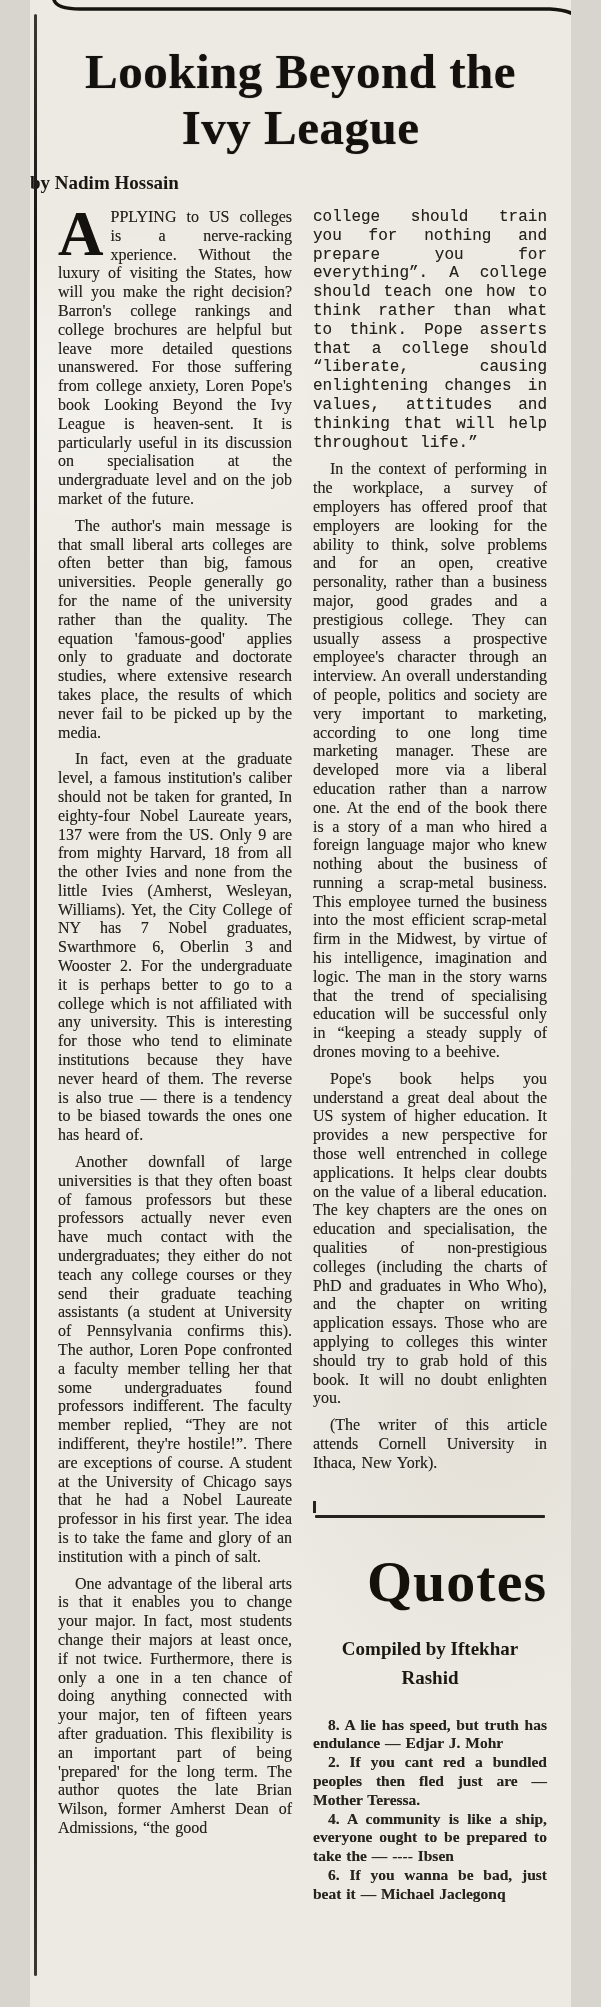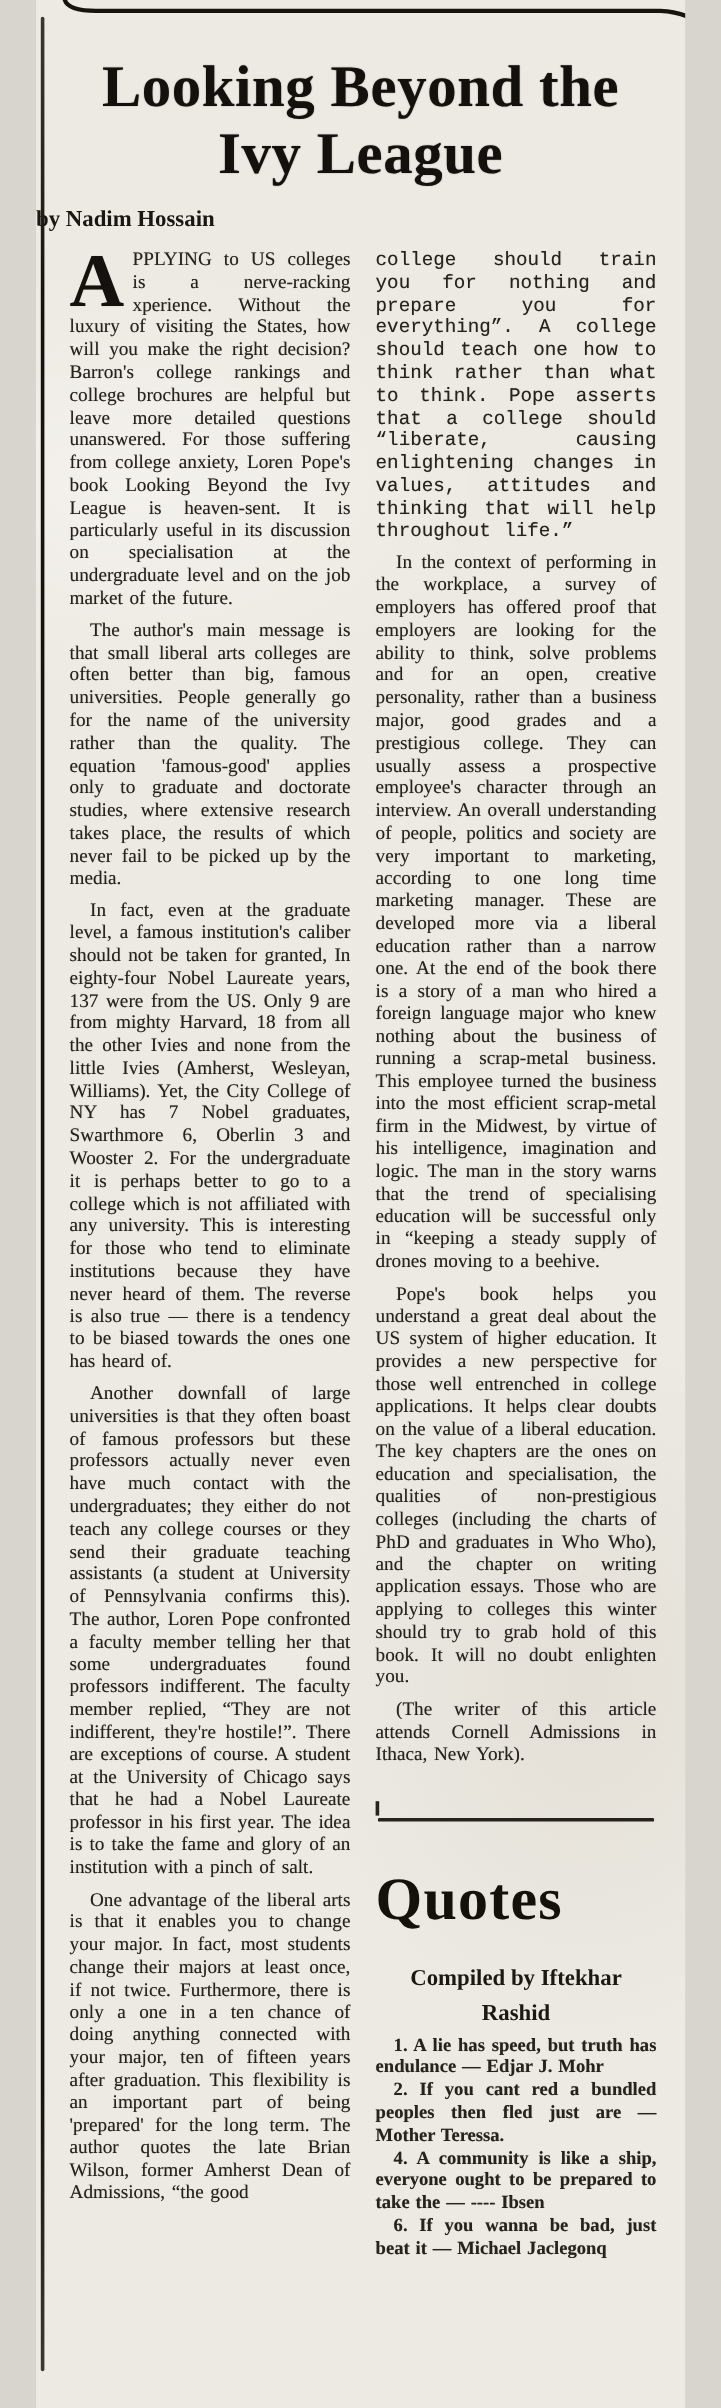--- a/index.html
+++ b/index.html
@@ -58,26 +58,26 @@
   }
   .divider{
     margin:42px 2px 10px 2px;
     height:3px;background:#26231e;
     border-radius:1px;position:relative;
   }
   .divider::before{
     content:"";position:absolute;left:-2px;top:-14px;width:3px;height:12px;background:#26231e;
   }
   .quotes-title{
-    margin:22px 0 0 0;text-align:left;
-    font-size:50px;line-height:84px;font-weight:bold;
+    margin:22px 0 0 0;text-align:right;
+    font-size:58px;line-height:84px;font-weight:bold;
     letter-spacing:1px;color:#131109;
   }
   .compiled{
-    margin:10px auto 4px auto;width:230px;
+    margin:10px auto 24px auto;width:230px;
     text-align:center;font-size:19px;line-height:29px;font-weight:bold;
     color:#1b1812;
   }
   .quote-list p{
     margin:0;font-weight:bold;
     font-size:15.5px;line-height:18.8px;
     text-indent:15px;text-align:justify;
     word-spacing:1px;color:#26221c;
     text-shadow:0 0 .6px rgba(30,26,20,.4);
   }
@@ -107,29 +107,29 @@
           <p>Another downfall of large universities is that they often boast of famous professors but these professors actually never even have much contact with the undergraduates; they either do not teach any college courses or they send their graduate teaching assistants (a student at University of Pennsylvania confirms this). The author, Loren Pope confronted a faculty member telling her that some undergraduates found professors indifferent. The faculty member replied, “They are not indifferent, they're hostile!”. There are exceptions of course. A student at the University of Chicago says that he had a Nobel Laureate professor in his first year. The idea is to take the fame and glory of an institution with a pinch of salt.</p>
           <p>One advantage of the liberal arts is that it enables you to change your major. In fact, most students change their majors at least once, if not twice. Furthermore, there is only a one in a ten chance of doing anything connected with your major, ten of fifteen years after graduation. This flexibility is an important part of being 'prepared' for the long term. The author quotes the late Brian Wilson, former Amherst Dean of Admissions, “the good</p>
         </div>
     </div>
 
     <div class="col">
       <div id="right-col">
           <p>college should train you for nothing and prepare you for everything”. A college should teach one how to think rather than what to think. Pope asserts that a college should “liberate, causing enlightening changes in values, attitudes and thinking that will help throughout life.”</p>
           <p>In the context of performing in the workplace, a survey of employers has offered proof that employers are looking for the ability to think, solve problems and for an open, creative personality, rather than a business major, good grades and a prestigious college. They can usually assess a prospective employee's character through an interview. An overall understanding of people, politics and society are very important to marketing, according to one long time marketing manager. These are developed more via a liberal education rather than a narrow one. At the end of the book there is a story of a man who hired a foreign language major who knew nothing about the business of running a scrap-metal business. This employee turned the business into the most efficient scrap-metal firm in the Midwest, by virtue of his intelligence, imagination and logic. The man in the story warns that the trend of specialising education will be successful only in “keeping a steady supply of drones moving to a beehive.</p>
           <p>Pope's book helps you understand a great deal about the US system of higher education. It provides a new perspective for those well entrenched in college applications. It helps clear doubts on the value of a liberal education. The key chapters are the ones on education and specialisation, the qualities of non-prestigious colleges (including the charts of PhD and graduates in Who Who), and the chapter on writing application essays. Those who are applying to colleges this winter should try to grab hold of this book. It will no doubt enlighten you.</p>
-          <p>(The writer of this article attends Cornell Admissions in Ithaca, New York).</p>
+          <p>(The writer of this article attends Cornell University in Ithaca, New York).</p>
         </div>
 
       <div class="divider"></div>
 
       <div class="quotes-title">Quotes</div>
       <div class="compiled">Compiled by Iftekhar Rashid</div>
       <div class="quote-list">
-          <p>1. A lie has speed, but truth has endulance — Edjar J. Mohr</p>
+          <p>8. A lie has speed, but truth has endulance — Edjar J. Mohr</p>
           <p>2. If you cant red a bundled peoples then fled just are — Mother Teressa.</p>
           <p>4. A community is like a ship, everyone ought to be prepared to take the — ---- Ibsen</p>
           <p>6. If you wanna be bad, just beat it — Michael Jaclegonq</p>
         </div>
     </div>
 
   </div>
 </div>
 
 </body></html>

